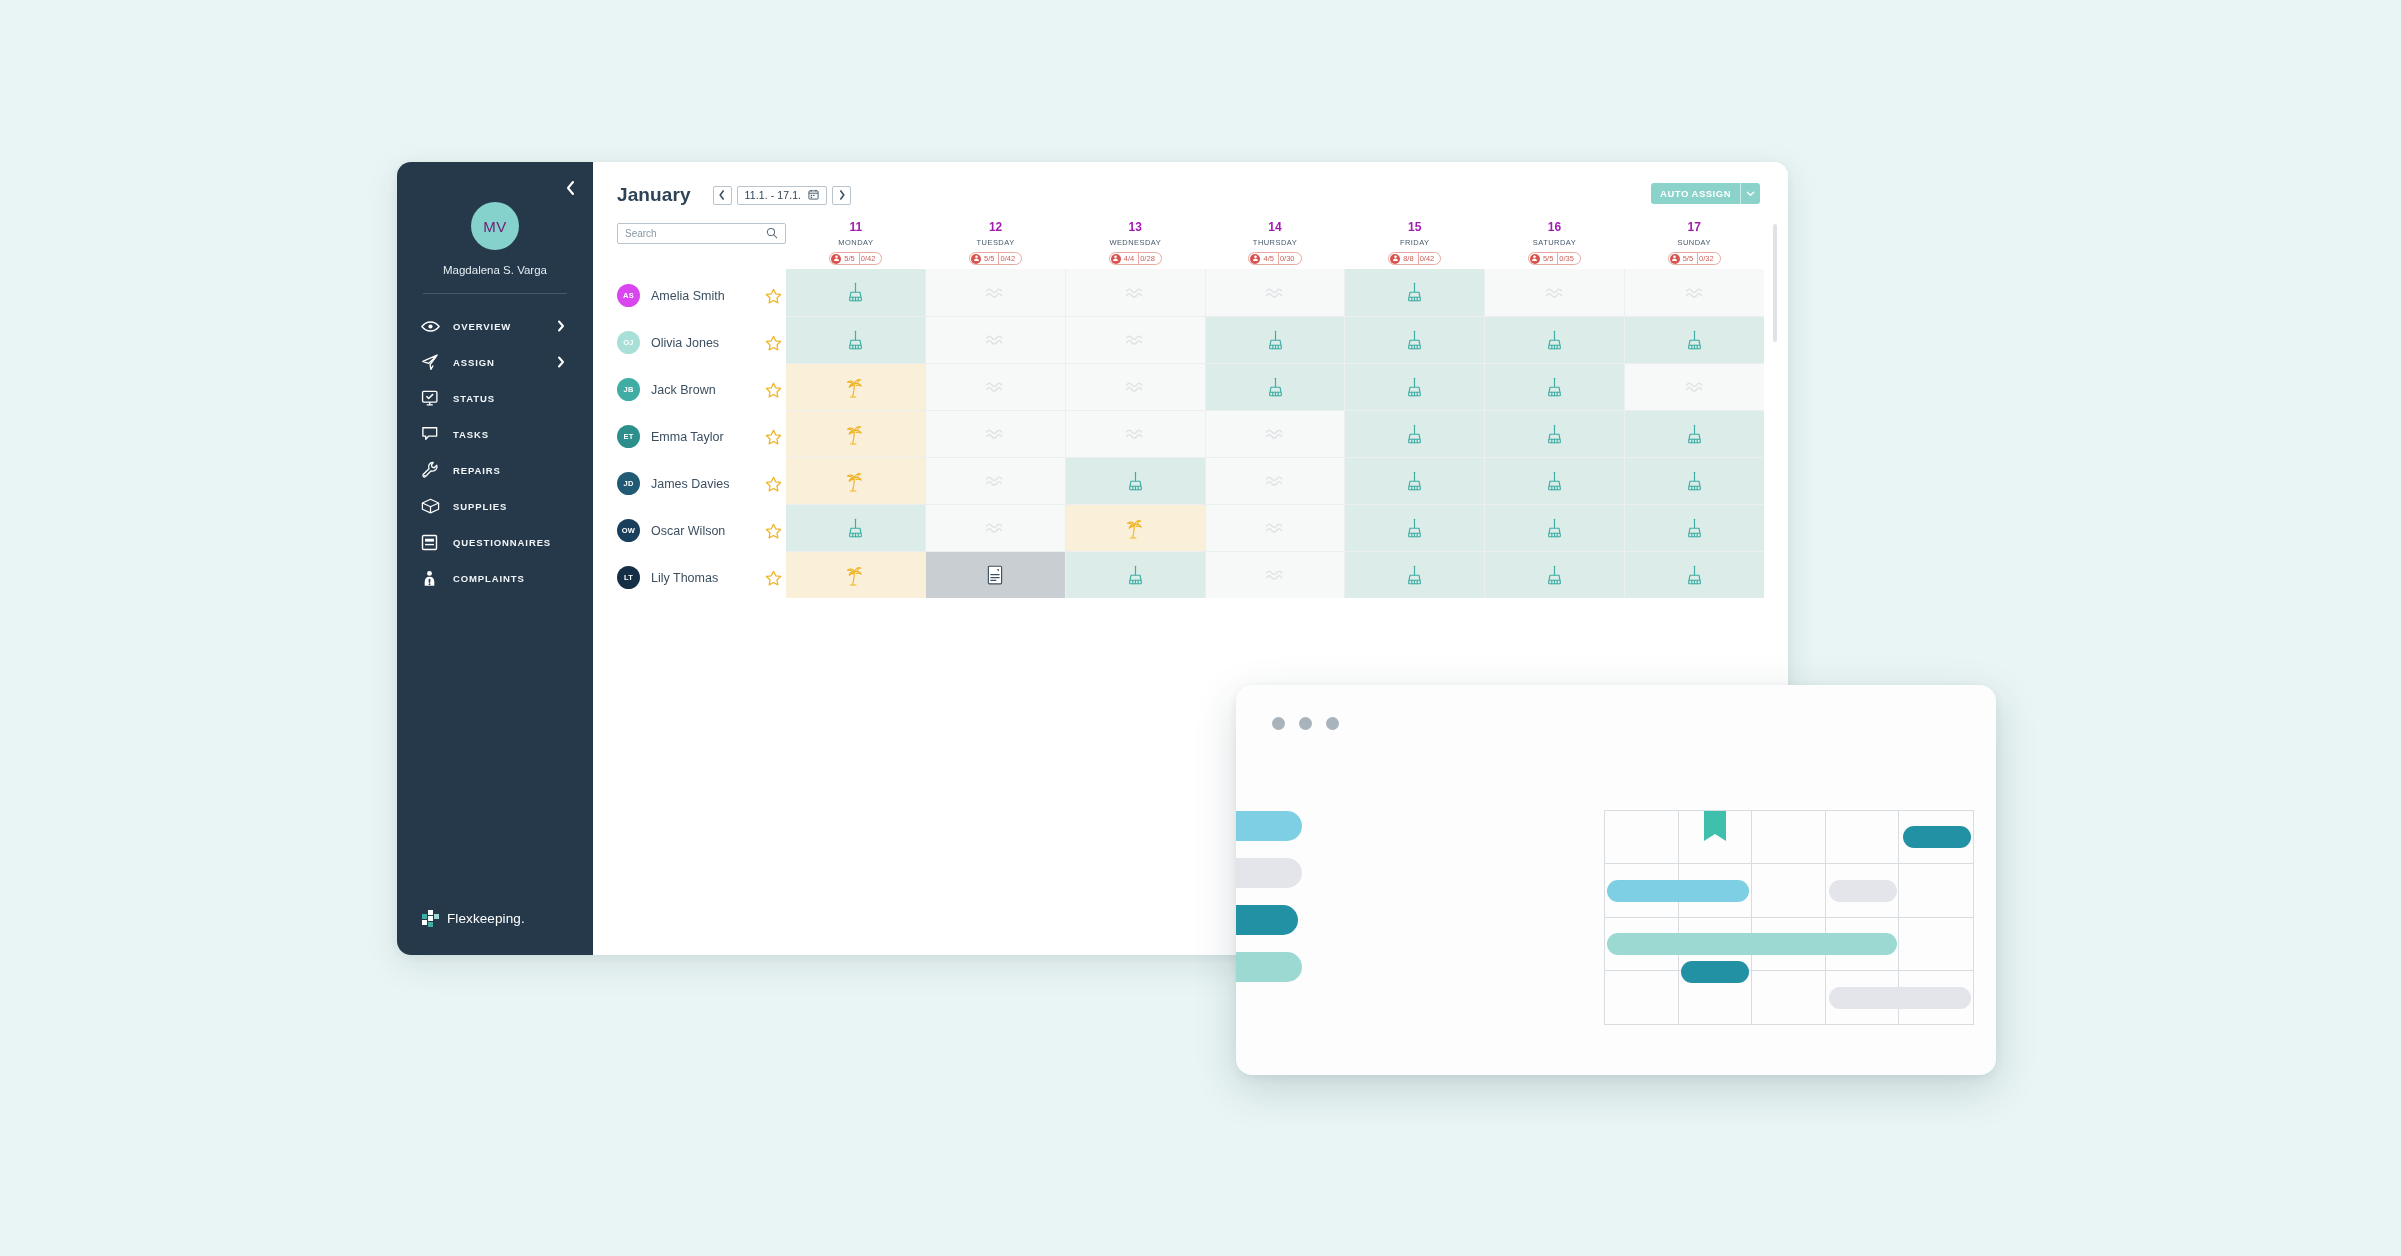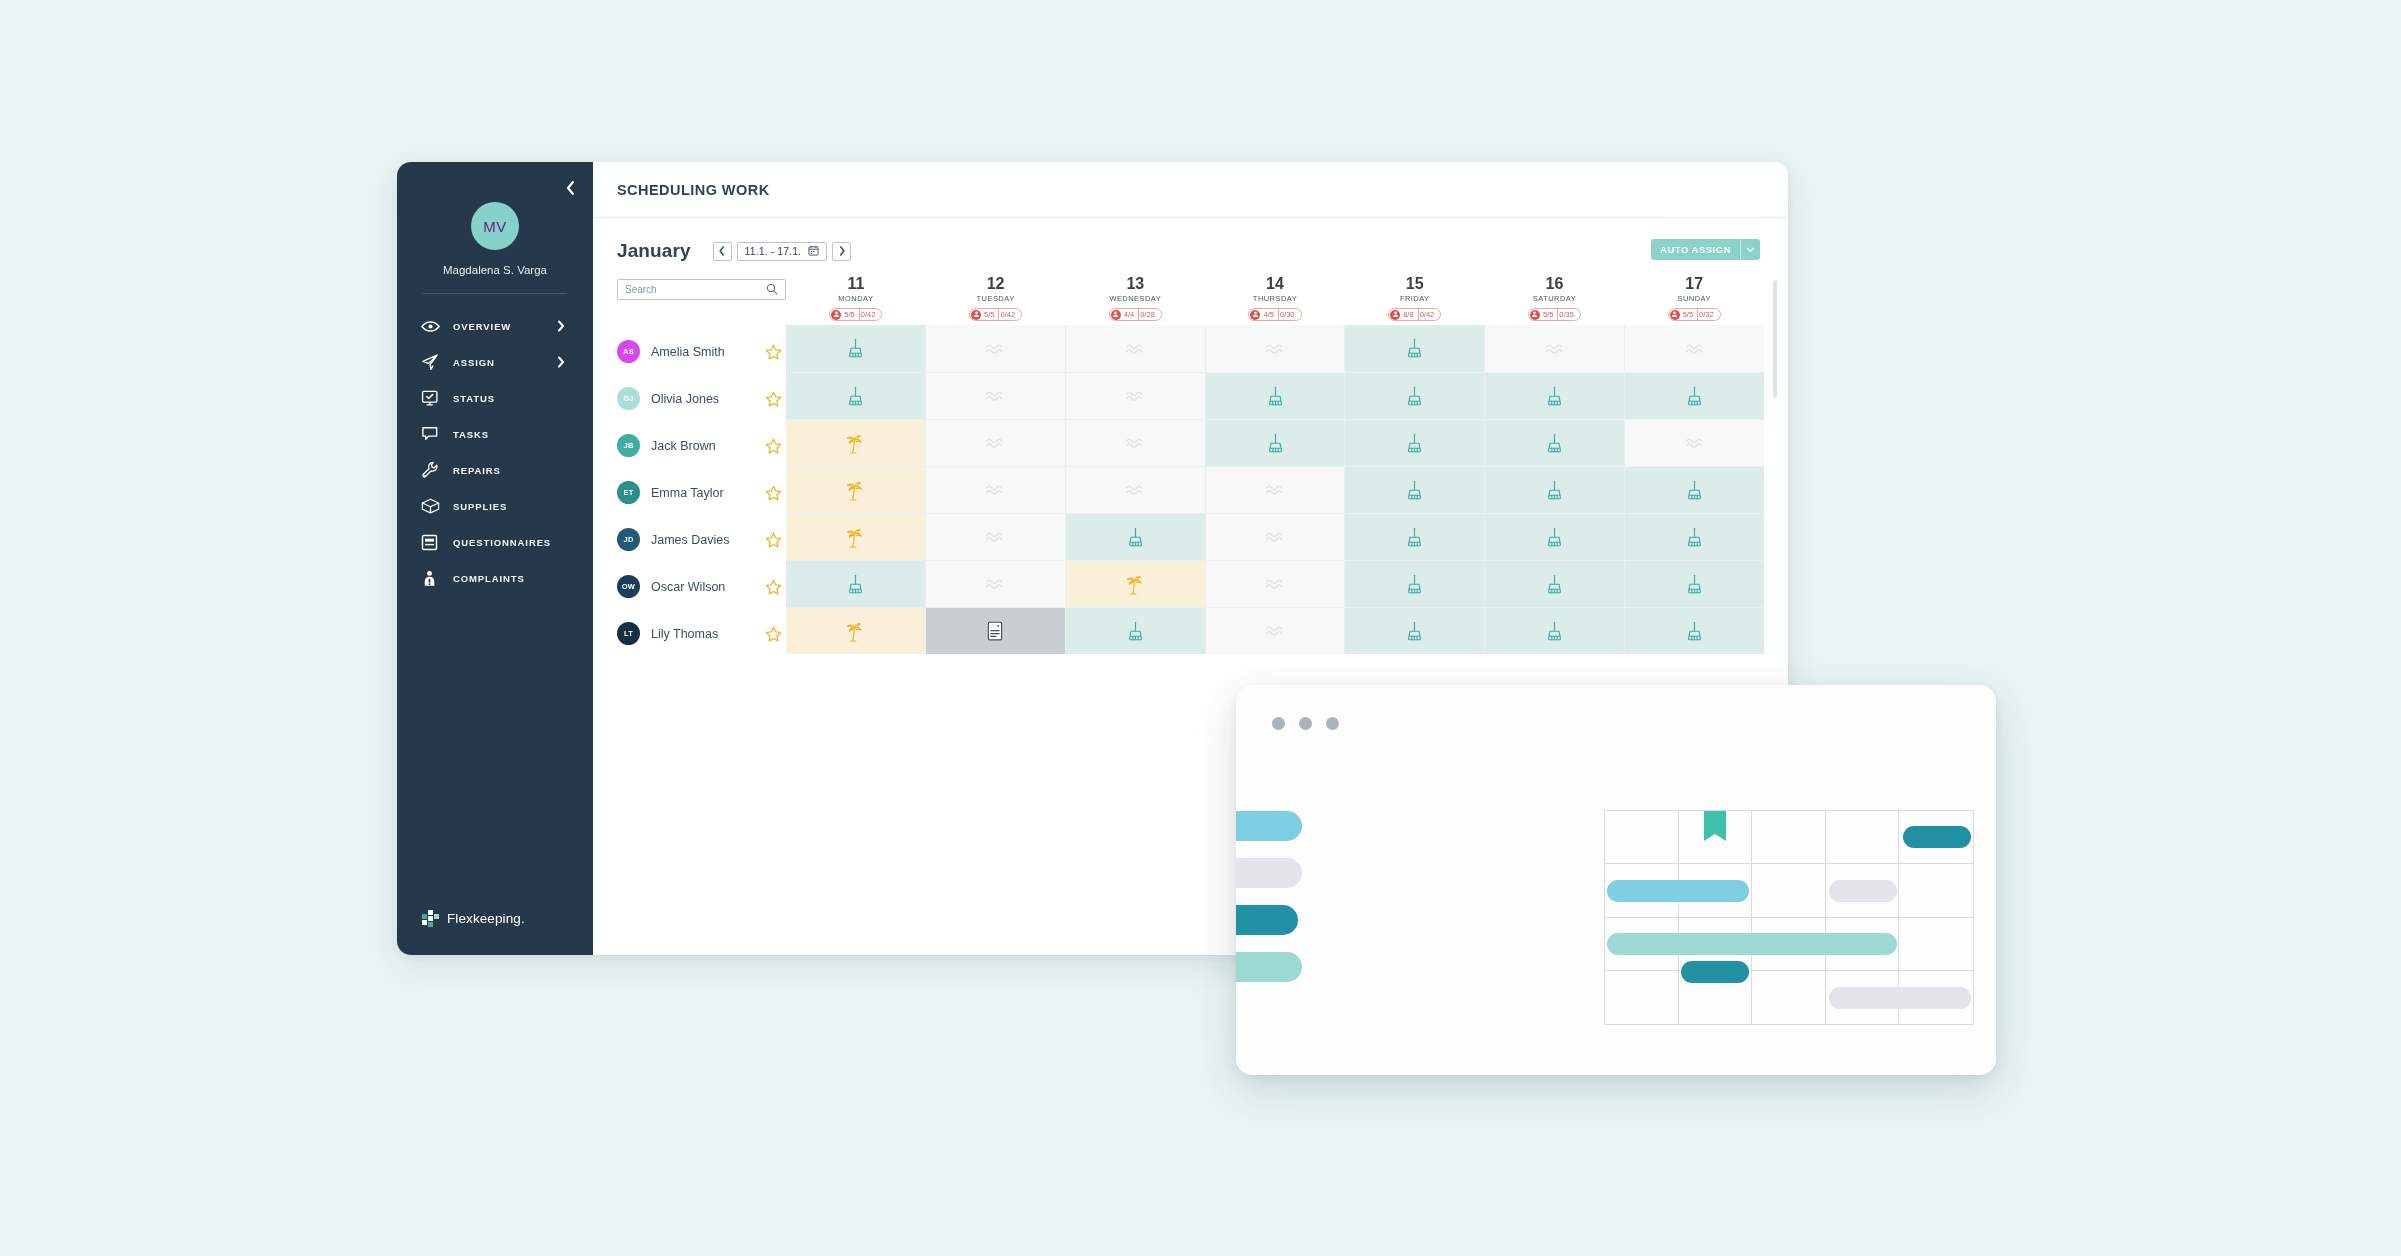--- a/index.html
+++ b/index.html
@@ -171,21 +171,21 @@
   .pname {
     margin-left: 11px; font-size: 12.5px; color: #3b4f60; font-weight: 400;
     white-space: nowrap; overflow: hidden;
   }
   .star { margin-left: auto; margin-right: 4px; line-height: 0; cursor: pointer; }
 
   
   #cal-wrap { flex: 1; min-width: 0; display: flex; flex-direction: column; position: relative; }
   #cal-head { display: flex; height: 49px; }
   .day-head { flex: 1; text-align: center; }
-  .dnum { font-size: 16px; font-weight: 700; color: #404040; line-height: 15px; }
+  .dnum { font-size: 12px; font-weight: 700; color: #a21caf; line-height: 15px; }
   .dname { font-size: 7.5px; color: #45586a; letter-spacing: .45px; margin-top: 3px; font-weight:400; }
   .dbadge {
     margin: 5px auto 0; display: inline-flex; align-items: center;
     border: 1px solid #e8a9a0; border-radius: 9px; height: 13px;
     padding: 0 1px 0 1px; background: #fff;
   }
   .dbadge .bcirc {
     width: 10px; height: 10px; border-radius: 50%; background: #d9534f;
     display: flex; align-items: center; justify-content: center;
     margin-right: 2px;
@@ -378,23 +378,20 @@
           <i style="left:6px;top:6px;width:5px;height:5px;background:#ffffff"></i>
           <i style="left:0;top:9.5px;width:5px;height:5px;background:#ffffff"></i>
           <i style="left:6px;top:12px;width:5px;height:5px;background:#3fada4"></i>
         </span>
         <span class="logo-text">Flexkeeping.</span>
       </div>
     </div>
 
     <div id="content">
 
-      <div id="page-header">
-        <span id="page-title">SCHEDULING WORK</span>
-      </div>
 
       <div id="toolbar">
         <span id="month-label">January</span>
 
         <div class="date-nav">
           <div class="nav-sq">
             <svg width="6" height="10" viewBox="0 0 6 10" fill="none" stroke="#3d5163" stroke-width="1.6" stroke-linecap="round" stroke-linejoin="round">
                 <polyline points="4.2,1 1.2,5 4.2,9"></polyline>
               </svg>
           </div>

